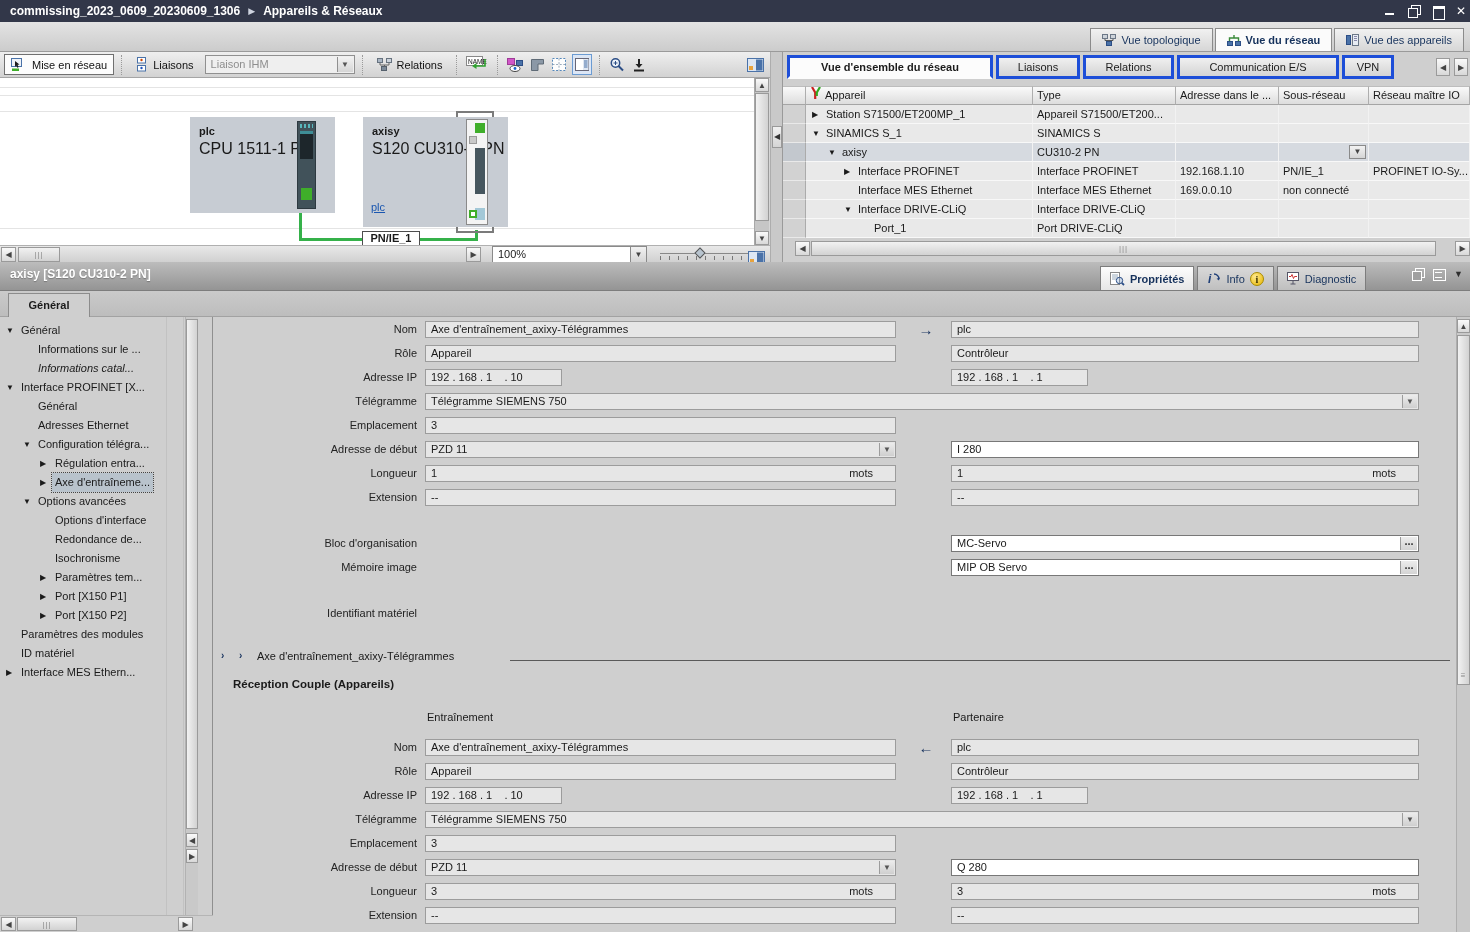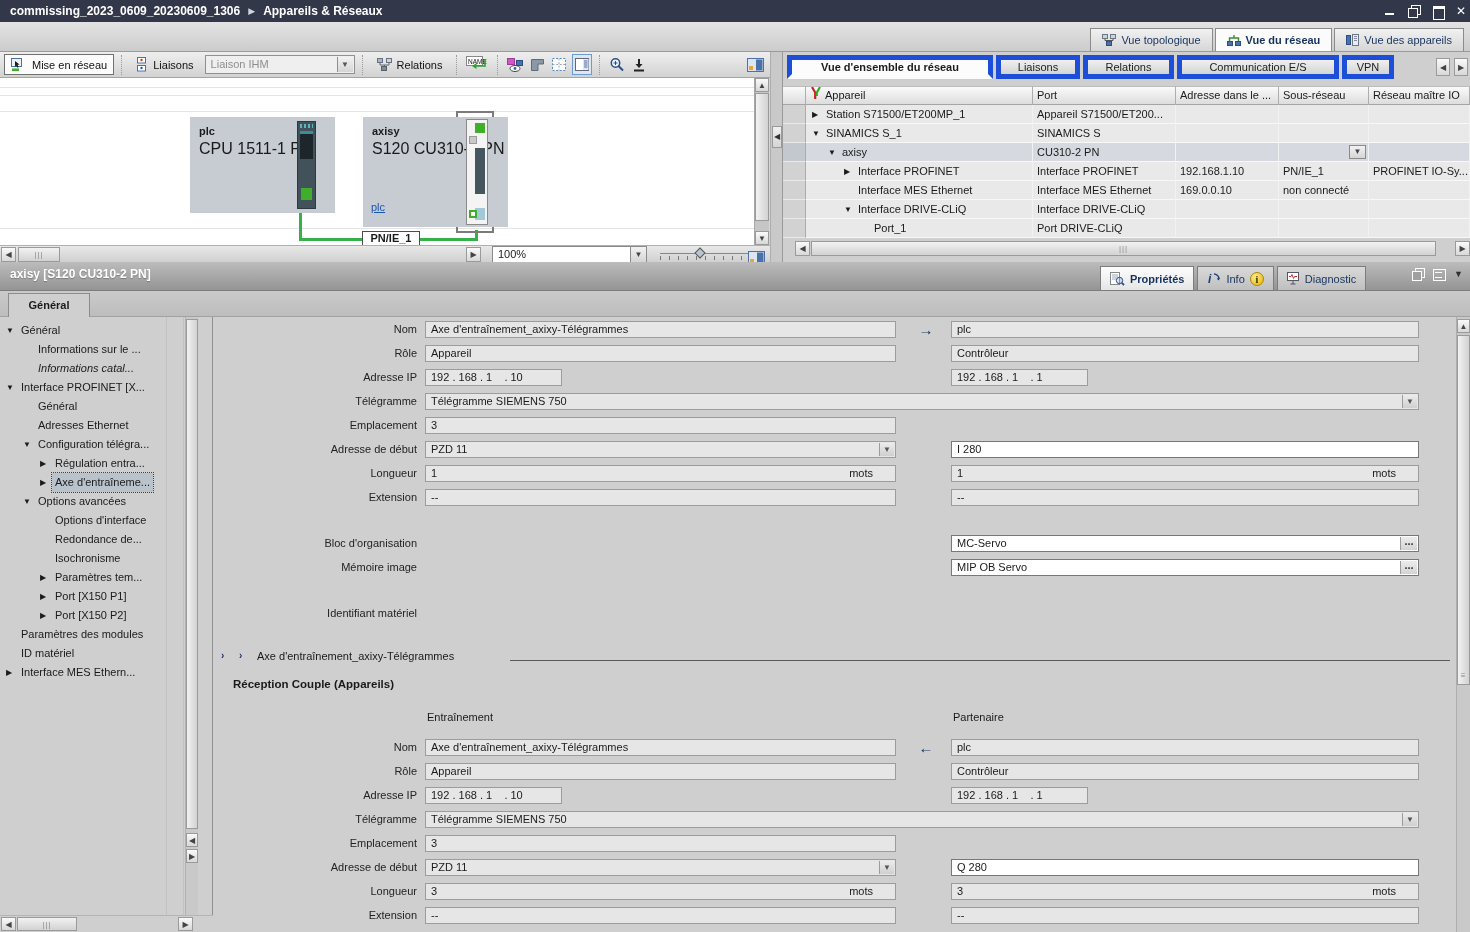--- a/index.html
+++ b/index.html
@@ -73,21 +73,21 @@
   .slider .ticks { position:absolute; left:0; top:7px; width:92px; height:4px; background:repeating-linear-gradient(90deg,#777 0 1px,transparent 1px 9px); }
   .slider .knob { position:absolute; left:36px; top:0; width:8px; height:8px; background:#b8c4cf; border:1px solid #555; transform:rotate(45deg); cursor:pointer; }
 
   
   .vsplit { position:absolute; left:770px; top:52px; width:13px; height:210px; background:#c9c9c9; border-left:1px solid #adadad; border-right:1px solid #9a9a9a; }
   .vsplit .hb { position:absolute; left:1px; top:74px; width:10px; height:22px; background:linear-gradient(#f0f0f0,#d5d5d5); border:1px solid #999; font-size:8px; color:#333; text-align:center; line-height:20px; cursor:pointer; }
 
   
   #overview-pane { position:absolute; left:783px; top:52px; width:687px; height:210px; background:#cfcfcf; }
   #overview-tabs { position:absolute; left:4px; top:3px; display:flex; gap:3px; }
-  .otab { height:24px; display:flex; align-items:center; justify-content:center; background:linear-gradient(#f0f0f0,#d4d4d4); border:5px solid #1d4ed8; color:#1c1c1c; cursor:pointer; overflow:hidden; white-space:nowrap; }
+  .otab { height:24px; display:flex; align-items:center; justify-content:center; background:linear-gradient(#f0f0f0,#d4d4d4); border:3px solid #1d4ed8; color:#1c1c1c; cursor:pointer; overflow:hidden; white-space:nowrap; }
   .otab.active { background:#fcfcfc; font-weight:bold; border-bottom-color:#fcfcfc; }
   .ot-arr { position:absolute; top:6px; width:14px; height:18px; }
   #ov-header { position:absolute; left:23px; top:34px; height:19px; display:flex; }
   .ovh { position:relative; height:19px; background:linear-gradient(#fafafa,#dddddd); border-right:1px solid #aeaeae; border-top:1px solid #bdbdbd; border-bottom:1px solid #a5a5a5; line-height:17px; padding-left:4px; display:flex; align-items:center; gap:3px; overflow:hidden; white-space:nowrap; cursor:pointer; }
   .gutcell { position:absolute; left:0; top:34px; width:23px; height:19px; background:linear-gradient(#fafafa,#dddddd); border-right:1px solid #aeaeae; border-top:1px solid #bdbdbd; border-bottom:1px solid #a5a5a5; }
   #ov-rows { position:absolute; left:0; top:53px; width:687px; }
   .ovrow { position:relative; display:flex; height:19px; cursor:pointer; }
   .ovrow .ovgut { width:23px; height:19px; background:#d2d2d2; border-right:1px solid #ababab; border-bottom:1px solid #e9e9e9; }
   .ovrow.sel .ovgut { background:#c3c8ce; }
   .ovc { position:relative; height:19px; background:#e9e9e9; border-bottom:1px solid #f8f8f8; border-right:1px solid #f2f2f2; line-height:18px; padding-left:4px; overflow:hidden; white-space:nowrap; }
@@ -392,21 +392,21 @@
     <div class="gutcell"></div>
     <div id="ov-header">
         <div class="ovh" style="width: 227px;">
           <span><svg width="12" height="14">
               <path d="M2 1 L5.2 6.5 L5.2 13" stroke="#cc2222" stroke-width="2.2" fill="none"></path>
               <path d="M10 1 L6.8 6.5 L6.8 10" stroke="#33aa22" stroke-width="2.2" fill="none"></path>
             </svg></span>
           <span>Appareil</span>
         </div>
         <div class="ovh" style="width: 143px;">
-          <span>Port</span>
+          <span>Type</span>
         </div>
         <div class="ovh" style="width: 103px;">
           <span>Adresse dans le ...</span>
         </div>
         <div class="ovh" style="width: 90px;">
           <span>Sous-réseau</span>
         </div>
         <div class="ovh" style="width: 101px;">
           <span>Réseau maître IO</span>
         </div>

